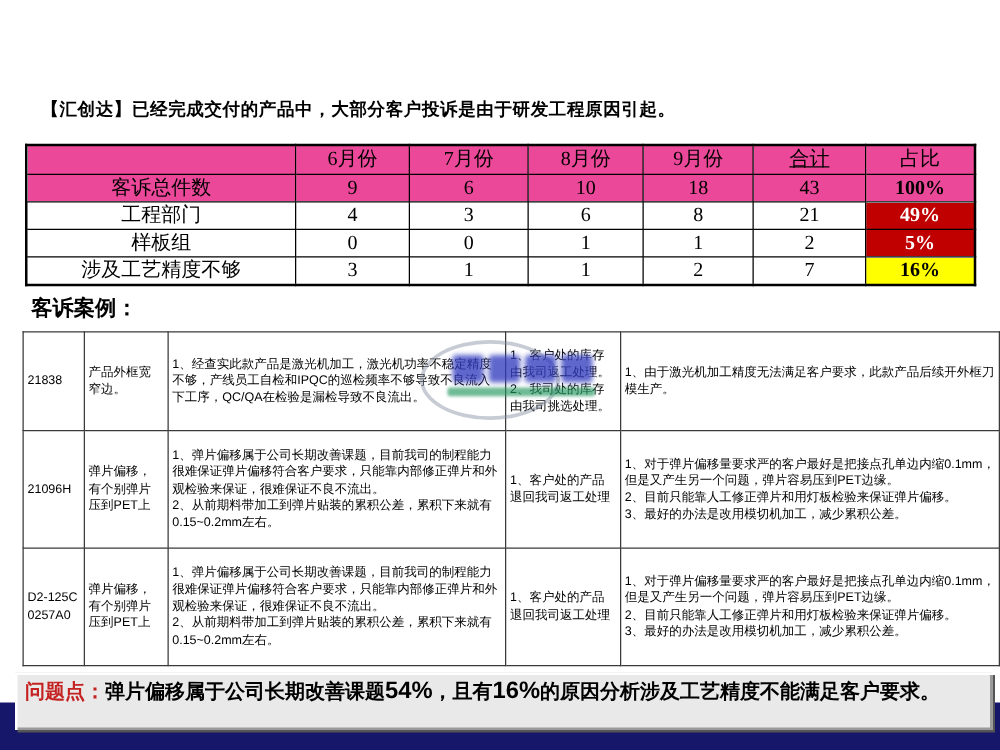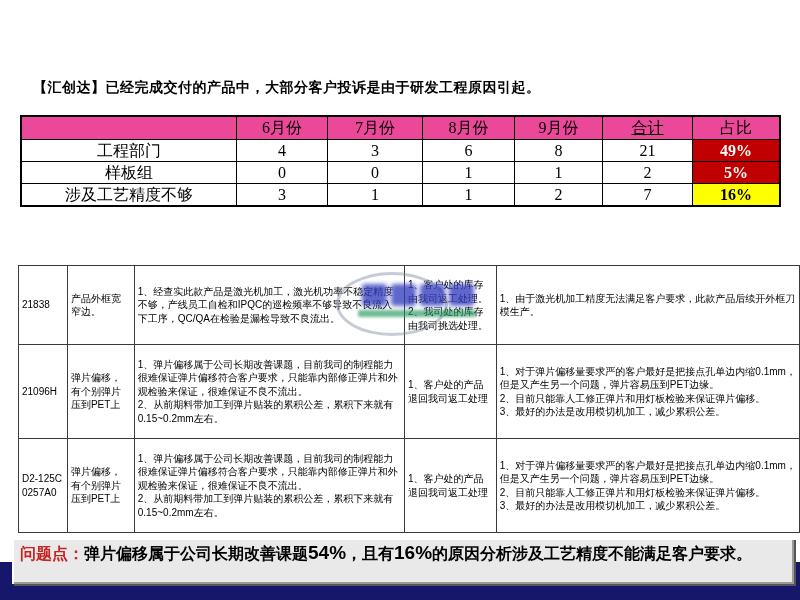--- a/index.html
+++ b/index.html
@@ -66,20 +66,29 @@
         <tr class="hdr">
       <td class="c-lbl gray"></td>
       <td class="c-m gray">6月份</td>
       <td class="c-m2 gray">7月份</td>
       <td class="c-m3 gray">8月份</td>
       <td class="c-m4 gray">9月份</td>
       <td class="c-tot gray">合计</td>
       <td class="c-pct gray">占比</td>
     </tr>
     <tr>
+      <td class="gray">客诉总件数</td>
+      <td class="gray">9</td>
+      <td class="gray">6</td>
+      <td class="gray">10</td>
+      <td class="gray">18</td>
+      <td class="gray">43</td>
+      <td class="gray pct-total">100%</td>
+    </tr>
+    <tr>
       <td>工程部门</td>
       <td>4</td>
       <td>3</td>
       <td>6</td>
       <td>8</td>
       <td>21</td>
       <td class="pct-red">49%</td>
     </tr>
     <tr>
       <td>样板组</td>
@@ -95,20 +104,21 @@
       <td>3</td>
       <td>1</td>
       <td>1</td>
       <td>2</td>
       <td>7</td>
       <td class="pct-yellow">16%</td>
     </tr>
   </tbody>
     </table>
 
+  <div class="cases-title">客诉案例：</div>
 
   <table id="case-table">
     <tbody>
         <tr class="row-h1">
       <td class="cc-id">21838</td>
       <td class="cc-issue">产品外框宽窄边。</td>
       <td class="cc-analysis">1、经查实此款产品是激光机加工，激光机功率不稳定精度不够，产线员工自检和IPQC的巡检频率不够导致不良流入下工序，QC/QA在检验是漏检导致不良流出。</td>
       <td class="cc-handle">1、客户处的库存由我司返工处理。
 2、我司处的库存由我司挑选处理。</td>
       <td class="cc-action">1、由于激光机加工精度无法满足客户要求，此款产品后续开外框刀模生产。</td>

